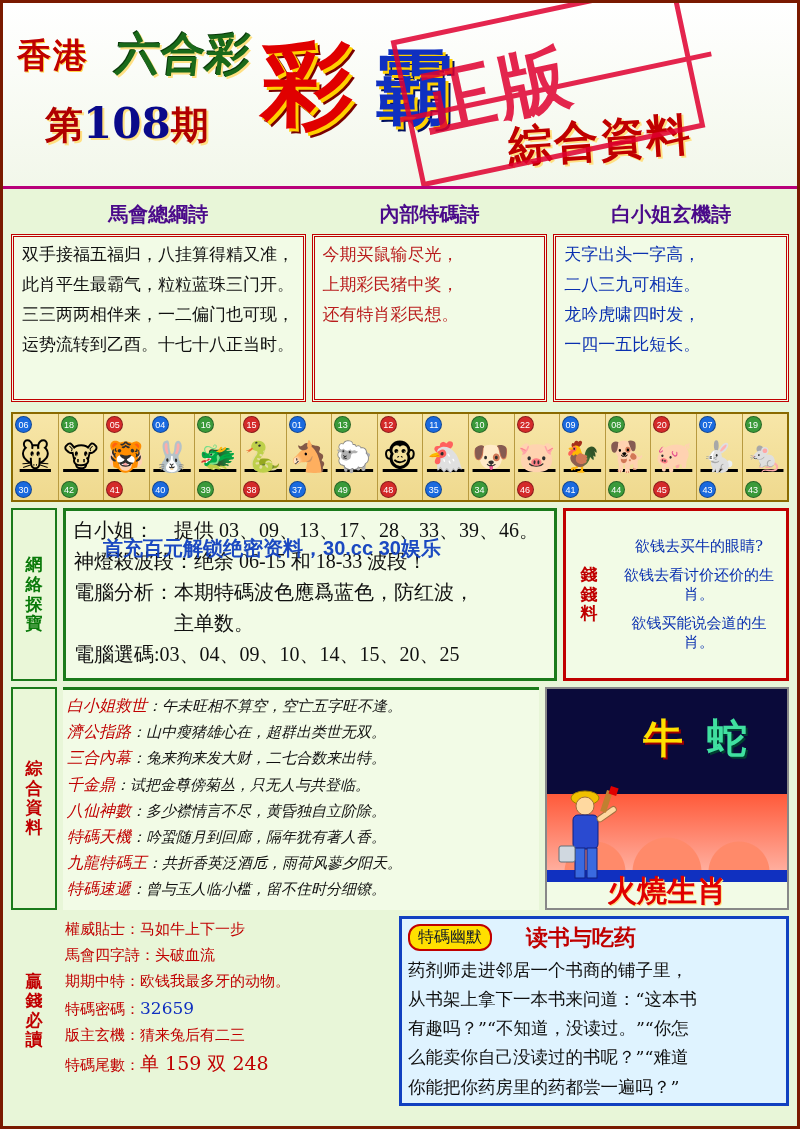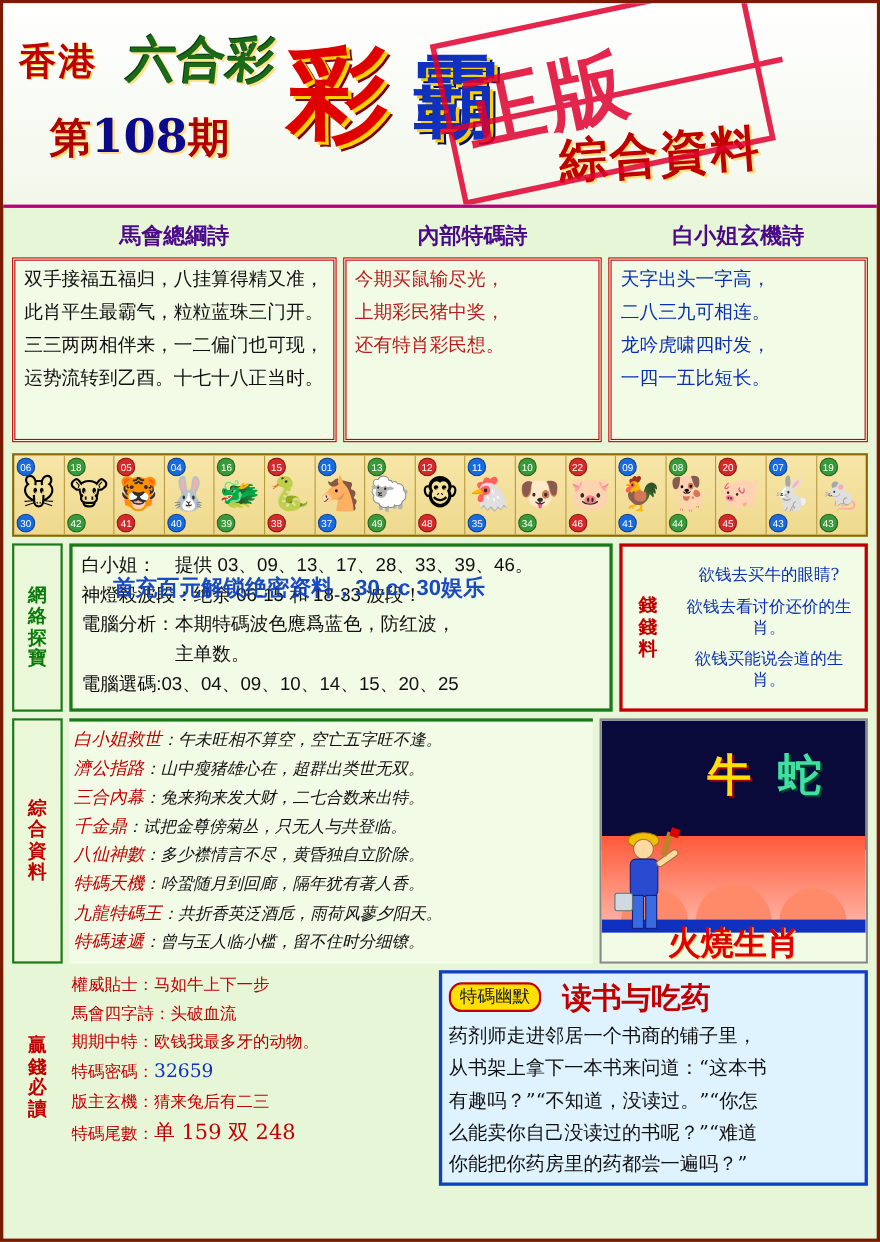--- a/index.html
+++ b/index.html
@@ -118,22 +118,23 @@
     line-height:1.35;
   }
   .poem-box.red p { color:#b91c1c; }
   .poem-box.blue p { color:#0a30b0; }
   
   .zstrip {
     margin:6px 8px;
     background:linear-gradient(#f7e6a8,#efd98e);
     border:2px solid #8a6a00;
     display:flex;
-    height:76px;
+    height:90px;
     overflow:hidden;
+    text-decoration:underline;
   }
   .zcell {
     flex:1;
     position:relative;
     border-right:1px solid #b89a40;
     display:flex; align-items:center; justify-content:center;
   }
   .zcell:last-child { border-right:none; }
   .znum {
     position:absolute;
@@ -167,22 +168,22 @@
   .vlabel.blue  { color:#0a2aa0; }
   
   .net-box {
     flex:1;
     border:3px solid #1a7a1a;
     background:#f2fbe6;
     padding:6px 8px;
     position:relative;
   }
   .net-line {
-    font-family:Liberation Sans, sans-serif;
-    font-size:17px; color:#101010;
+    font-family:Liberation Serif, serif;
+    font-size:20px; color:#101010;
     margin-bottom:5px;
     line-height:1.3;
   }
   .watermark {
     position:absolute;
     left:-54px; top:24px;
     width:520px;
     color:#1040c0;
     font-family:"Liberation Sans", sans-serif;
     font-size:20px; font-weight:bold;
@@ -290,23 +291,23 @@
     border:2px solid #c00000;
     border-radius:12px;
     color:#0f172a;
     font-family:"DejaVu Serif", serif;
     font-size:16px; font-weight:normal;
     padding:1px 8px;
     vertical-align:middle;
   }
   .story-title {
     display:inline-block;
-    margin-left:14px;
-    font-family:"DejaVu Serif", serif;
-    font-size:27px; font-weight:bold;
+    margin-left:29px;
+    font-family:"DejaVu Serif", serif;
+    font-size:22px; font-weight:bold;
     color:#c00000;
     vertical-align:middle;
   }
   .story-body p {
     margin:6px 0 0 0;
     font-family:"DejaVu Serif", serif;
     font-size:17.5px;
     color:#101010;
     line-height:1.33;
   }

